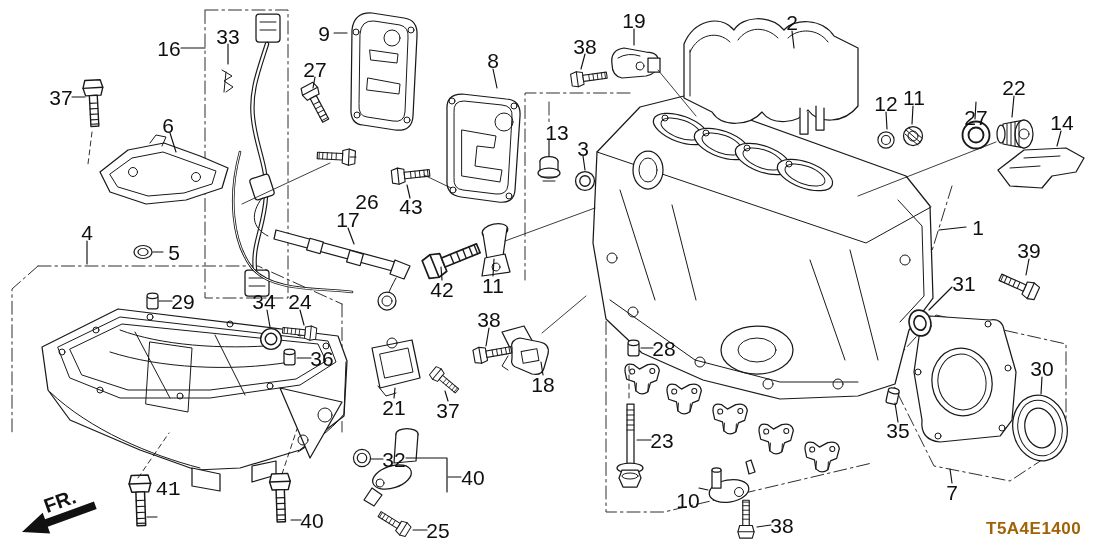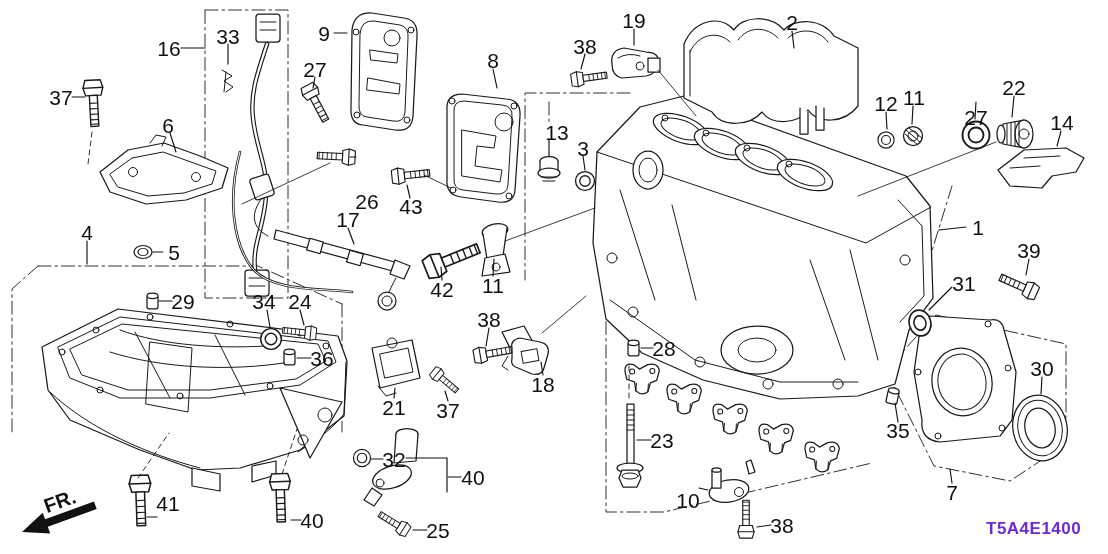--- a/index.html
+++ b/index.html
@@ -12,21 +12,21 @@
   .art .d{fill:none;stroke-width:1;}
   .art .thin{stroke-width:0.85;}
   .art .leader line,.art .leader path{stroke:#111;stroke-width:1.15;fill:none;}
   .art .dash{stroke-dasharray:5 4;stroke-width:0.9;}
   .art .phantom path,.art .phantom line,.art .phantom rect{
       stroke:#2e2e2e;stroke-width:1;stroke-dasharray:13 4 2.5 4;fill:none;}
   .art .solid{fill:#111;stroke:none;}
   .callout{position:absolute;transform:translate(-50%,-50%);font-size:21px;line-height:1;
            color:#0f0f0f;white-space:nowrap;cursor:pointer;}
   .code{position:absolute;left:986px;top:519px;font-size:17px;font-weight:700;
-        letter-spacing:0.5px;color:#6d28d9;text-align:right;}
+        letter-spacing:0.5px;color:#a16207;text-align:right;}
   .frtext{font-size:20px;font-weight:700;fill:#111;stroke:none;font-family:"Liberation Sans",sans-serif;}
 </style>
 </head>
 <body>
 
 <div class="stage">
 
 <svg class="art" width="1108" height="554" viewBox="0 0 1108 554">
 
   <defs>
@@ -412,21 +412,21 @@
       <div class="callout" style="left: 264px; top: 301px;">34</div>
       <div class="callout" style="left: 898px; top: 430px; text-align: right;">35</div>
       <div class="callout" style="left: 322px; top: 358px;">36</div>
       <div class="callout" style="left: 61px; top: 97px;">37</div>
       <div class="callout" style="left: 448px; top: 410px;">37</div>
       <div class="callout" style="left: 585px; top: 46px;">38</div>
       <div class="callout" style="left: 489px; top: 319px;">38</div>
       <div class="callout" style="left: 782px; top: 525px;">38</div>
       <div class="callout" style="left: 1029px; top: 250px;">39</div>
       <div class="callout" style="left: 312px; top: 520px;">40</div>
-      <div class="callout" style="left: 168px; top: 503px;">41</div>
+      <div class="callout" style="left: 168px; top: 489px; font-family: Liberation Mono, monospace;">41</div>
       <div class="callout" style="left: 442px; top: 289px;">42</div>
       <div class="callout" style="left: 411px; top: 206px;">43</div>
       <div class="callout" style="left: 315px; top: 69px;">27</div>
     </div>
 
 <div class="code">T5A4E1400</div>
 
 </div>
 
 </body></html>

